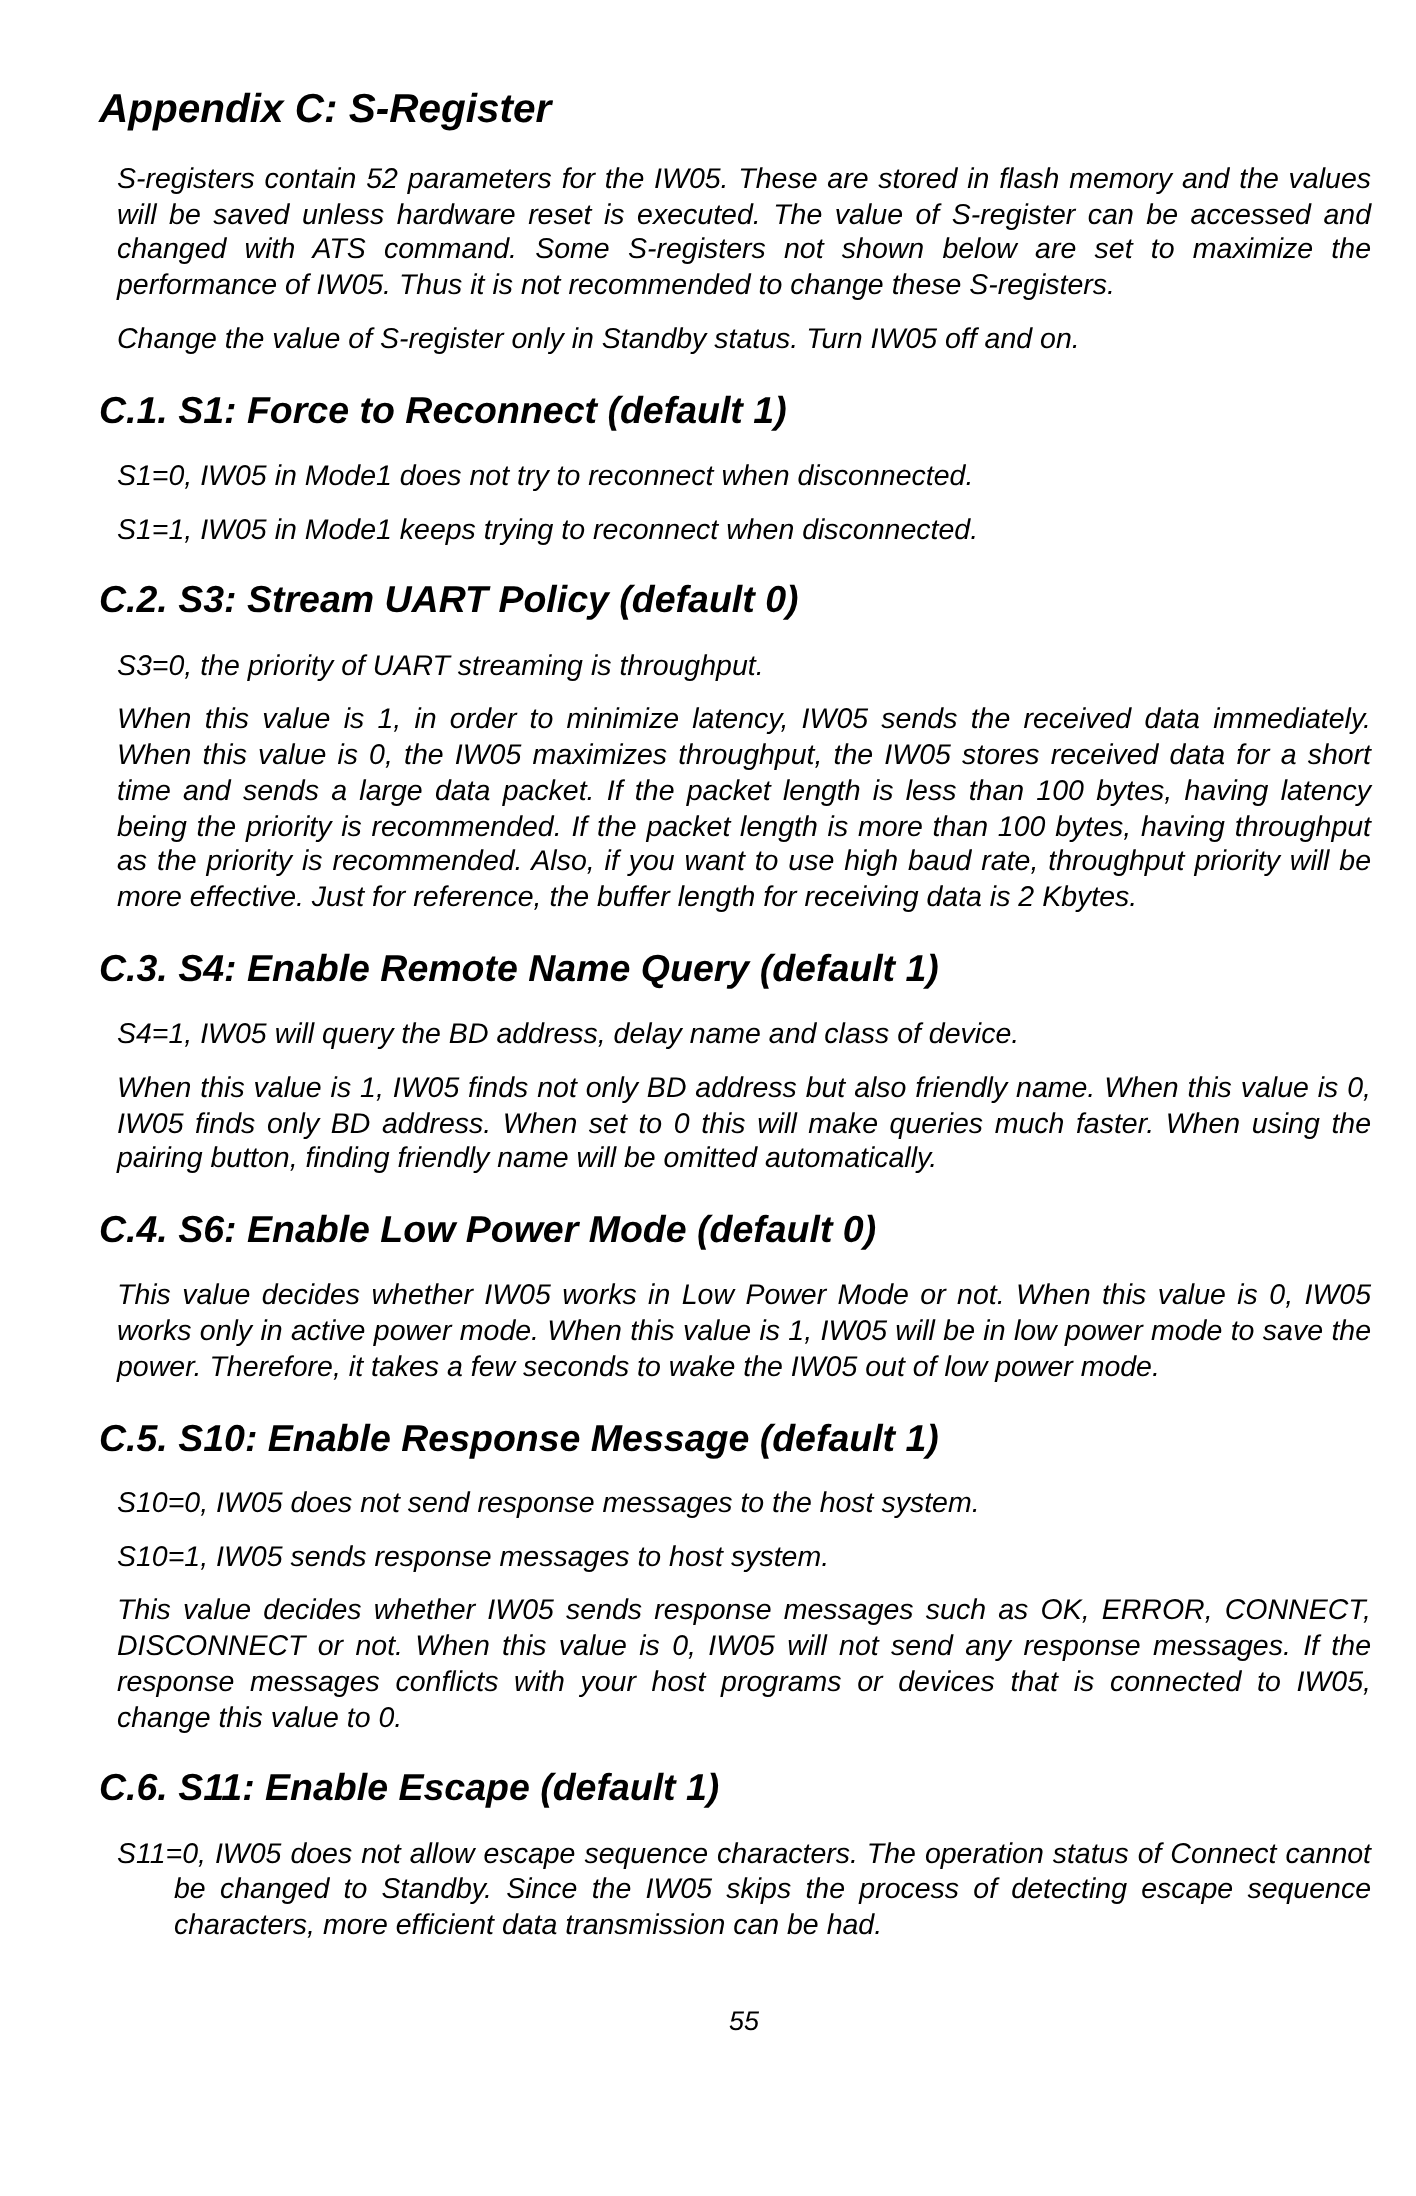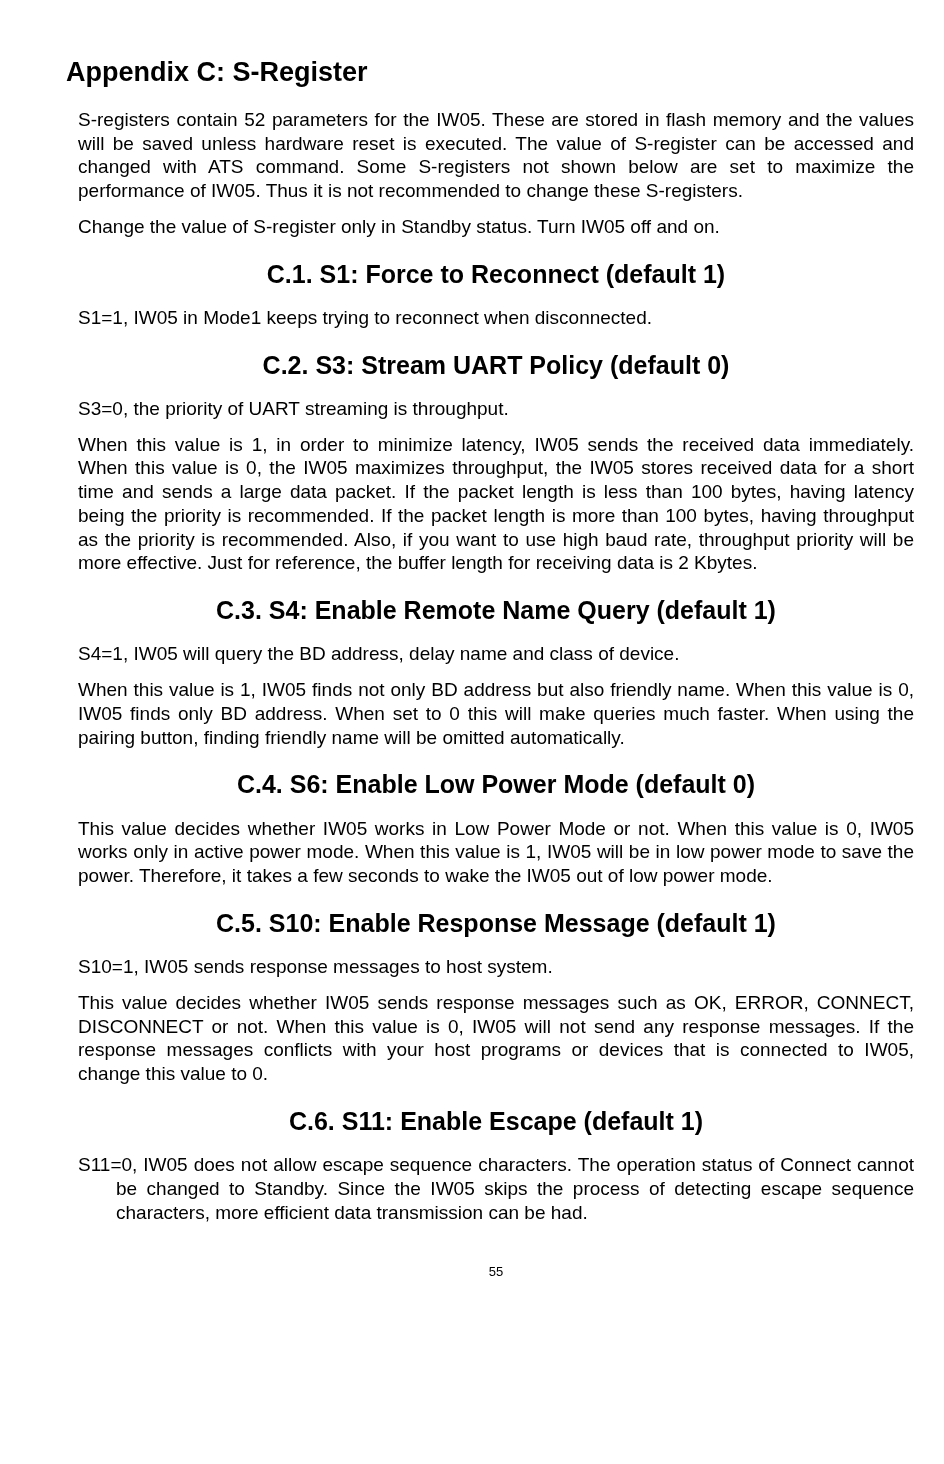--- a/index.html
+++ b/index.html
@@ -1,72 +1,73 @@
 <!DOCTYPE html>
 <html><head>
   <meta charset="utf-8">
   <style>
     * {
       margin: 12px;
       padding: 0;
       box-sizing: border-box;
+      font-style: italic;
     }
     body {
       font-family: Arial, Helvetica, sans-serif;
       background: #fff;
       color: #000;
       width: 944px;
       padding: 20px 30px 20px 30px;
       font-size: 19px;
       line-height: 1.25;
     }
     h1 {
       font-size: 27px;
       font-weight: bold;
       margin-bottom: 18px;
     }
     h2 {
       font-size: 25px;
       font-weight: bold;
       margin-top: 20px;
       margin-bottom: 16px;
-      text-align: center;
     }
     p {
       text-align: justify;
       margin-bottom: 2px;
     }
     .intro-block {
       margin-bottom: 4px;
     }
     .indent {
       padding-left: 38px;
       text-indent: -38px;
     }
     .section-block {
       margin-bottom: 4px;
     }
     .page-number {
       text-align: center;
       margin-top: 40px;
-      font-size: 13px;
+      font-size: 18px;
     }
   </style>
 </head>
 <body>
 
 <h1>Appendix C: S-Register</h1>
 
 <div class="intro-block">
   <p>S-registers contain 52 parameters for the IW05. These are stored in flash memory and the values will be saved unless hardware reset is executed. The value of S-register can be accessed and changed with ATS command. Some S-registers not shown below are set to maximize the performance of IW05. Thus it is not recommended to change these S-registers.</p>
   <p>Change the value of S-register only in Standby status. Turn IW05 off and on.</p>
 </div>
 
 <h2>C.1. S1: Force to Reconnect (default 1)</h2>
 <div class="section-block">
+  <p>S1=0, IW05 in Mode1 does not try to reconnect when disconnected.</p>
   <p>S1=1, IW05 in Mode1 keeps trying to reconnect when disconnected.</p>
 </div>
 
 <h2>C.2. S3: Stream UART Policy (default 0)</h2>
 <div class="section-block">
   <p>S3=0, the priority of UART streaming is throughput.</p>
   <p>When this value is 1, in order to minimize latency, IW05 sends the received data immediately. When this value is 0, the IW05 maximizes throughput, the IW05 stores received data for a short time and sends a large data packet. If the packet length is less than 100 bytes, having latency being the priority is recommended. If the packet length is more than 100 bytes, having throughput as the priority is recommended. Also, if you want to use high baud rate, throughput priority will be more effective. Just for reference, the buffer length for receiving data is 2 Kbytes.</p>
 </div>
 
 <h2>C.3. S4: Enable Remote Name Query (default 1)</h2>
@@ -75,20 +76,21 @@
   <p>When this value is 1, IW05 finds not only BD address but also friendly name. When this value is 0, IW05 finds only BD address. When set to 0 this will make queries much faster. When using the pairing button, finding friendly name will be omitted automatically.</p>
 </div>
 
 <h2>C.4. S6: Enable Low Power Mode (default 0)</h2>
 <div class="section-block">
   <p>This value decides whether IW05 works in Low Power Mode or not. When this value is 0, IW05 works only in active power mode. When this value is 1, IW05 will be in low power mode to save the power. Therefore, it takes a few seconds to wake the IW05 out of low power mode.</p>
 </div>
 
 <h2>C.5. S10: Enable Response Message (default 1)</h2>
 <div class="section-block">
+  <p>S10=0, IW05 does not send response messages to the host system.</p>
   <p>S10=1, IW05 sends response messages to host system.</p>
   <p>This value decides whether IW05 sends response messages such as OK, ERROR, CONNECT, DISCONNECT or not. When this value is 0, IW05 will not send any response messages. If the response messages conflicts with your host programs or devices that is connected to IW05, change this value to 0.</p>
 </div>
 
 <h2>C.6. S11: Enable Escape (default 1)</h2>
 <div class="section-block">
   <p class="indent">S11=0, IW05 does not allow escape sequence characters. The operation status of Connect cannot be changed to Standby. Since the IW05 skips the process of detecting escape sequence characters, more efficient data transmission can be had.</p>
 </div>
 
 <div class="page-number">55</div>

